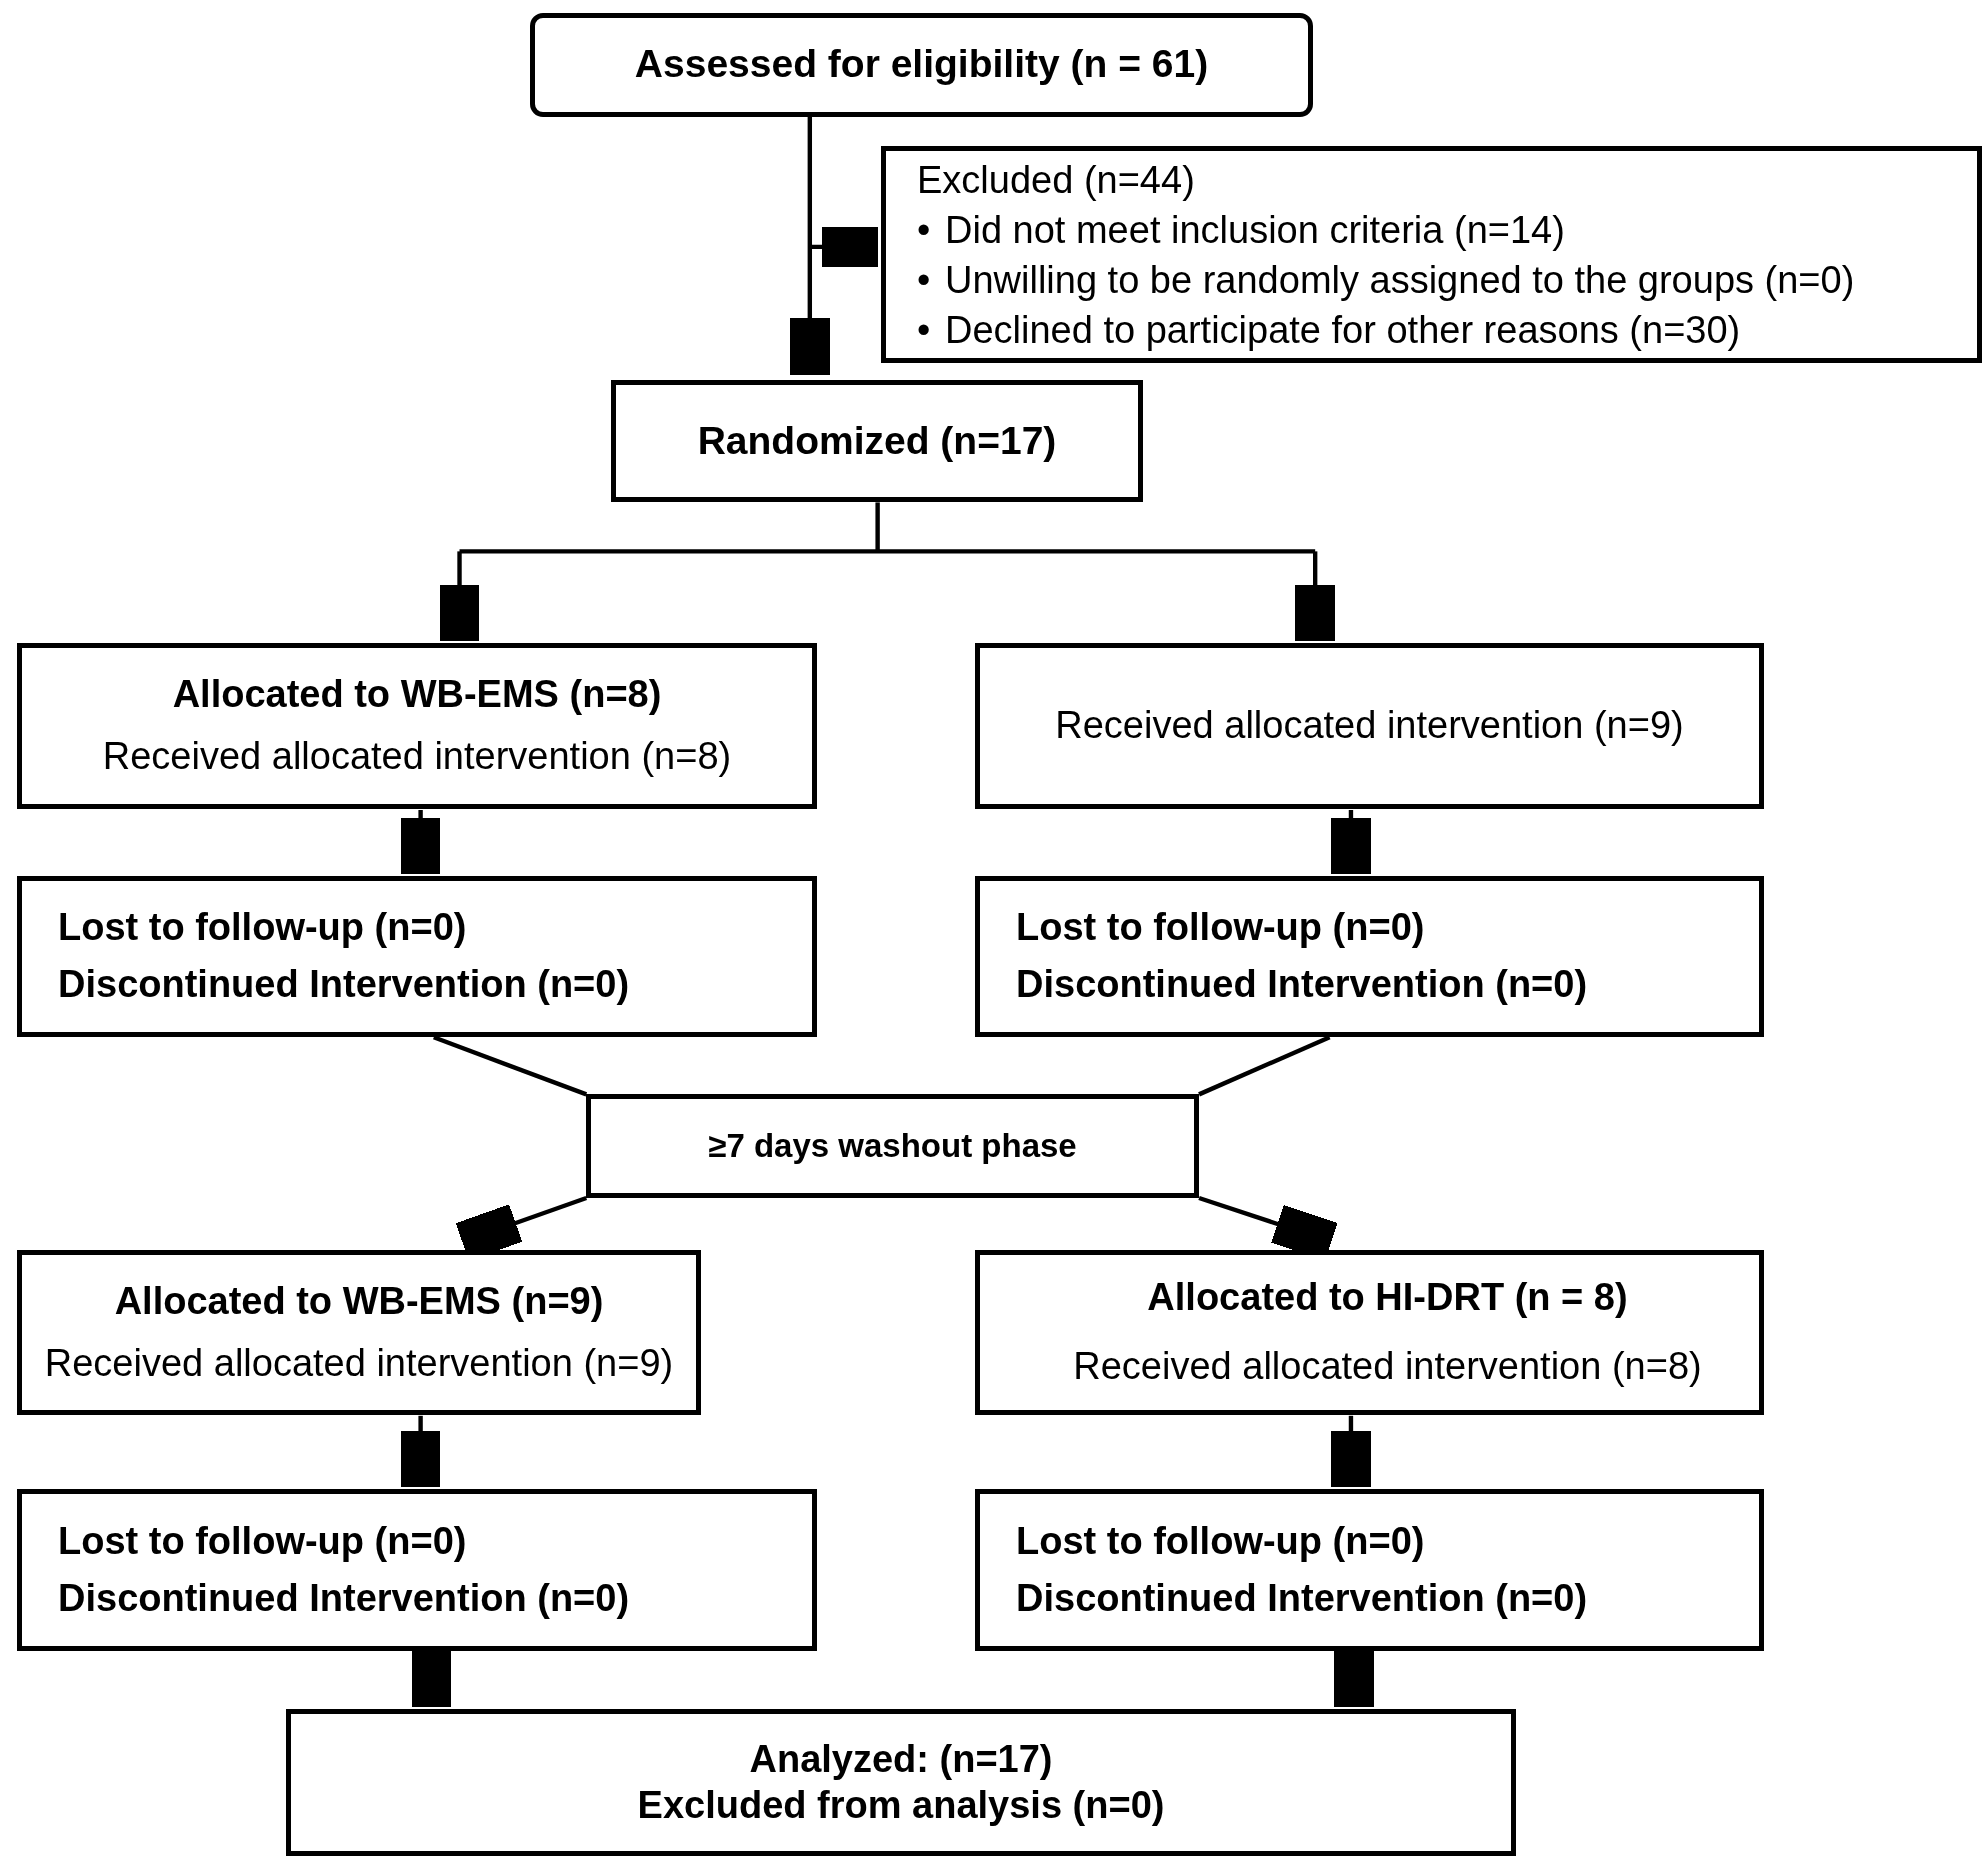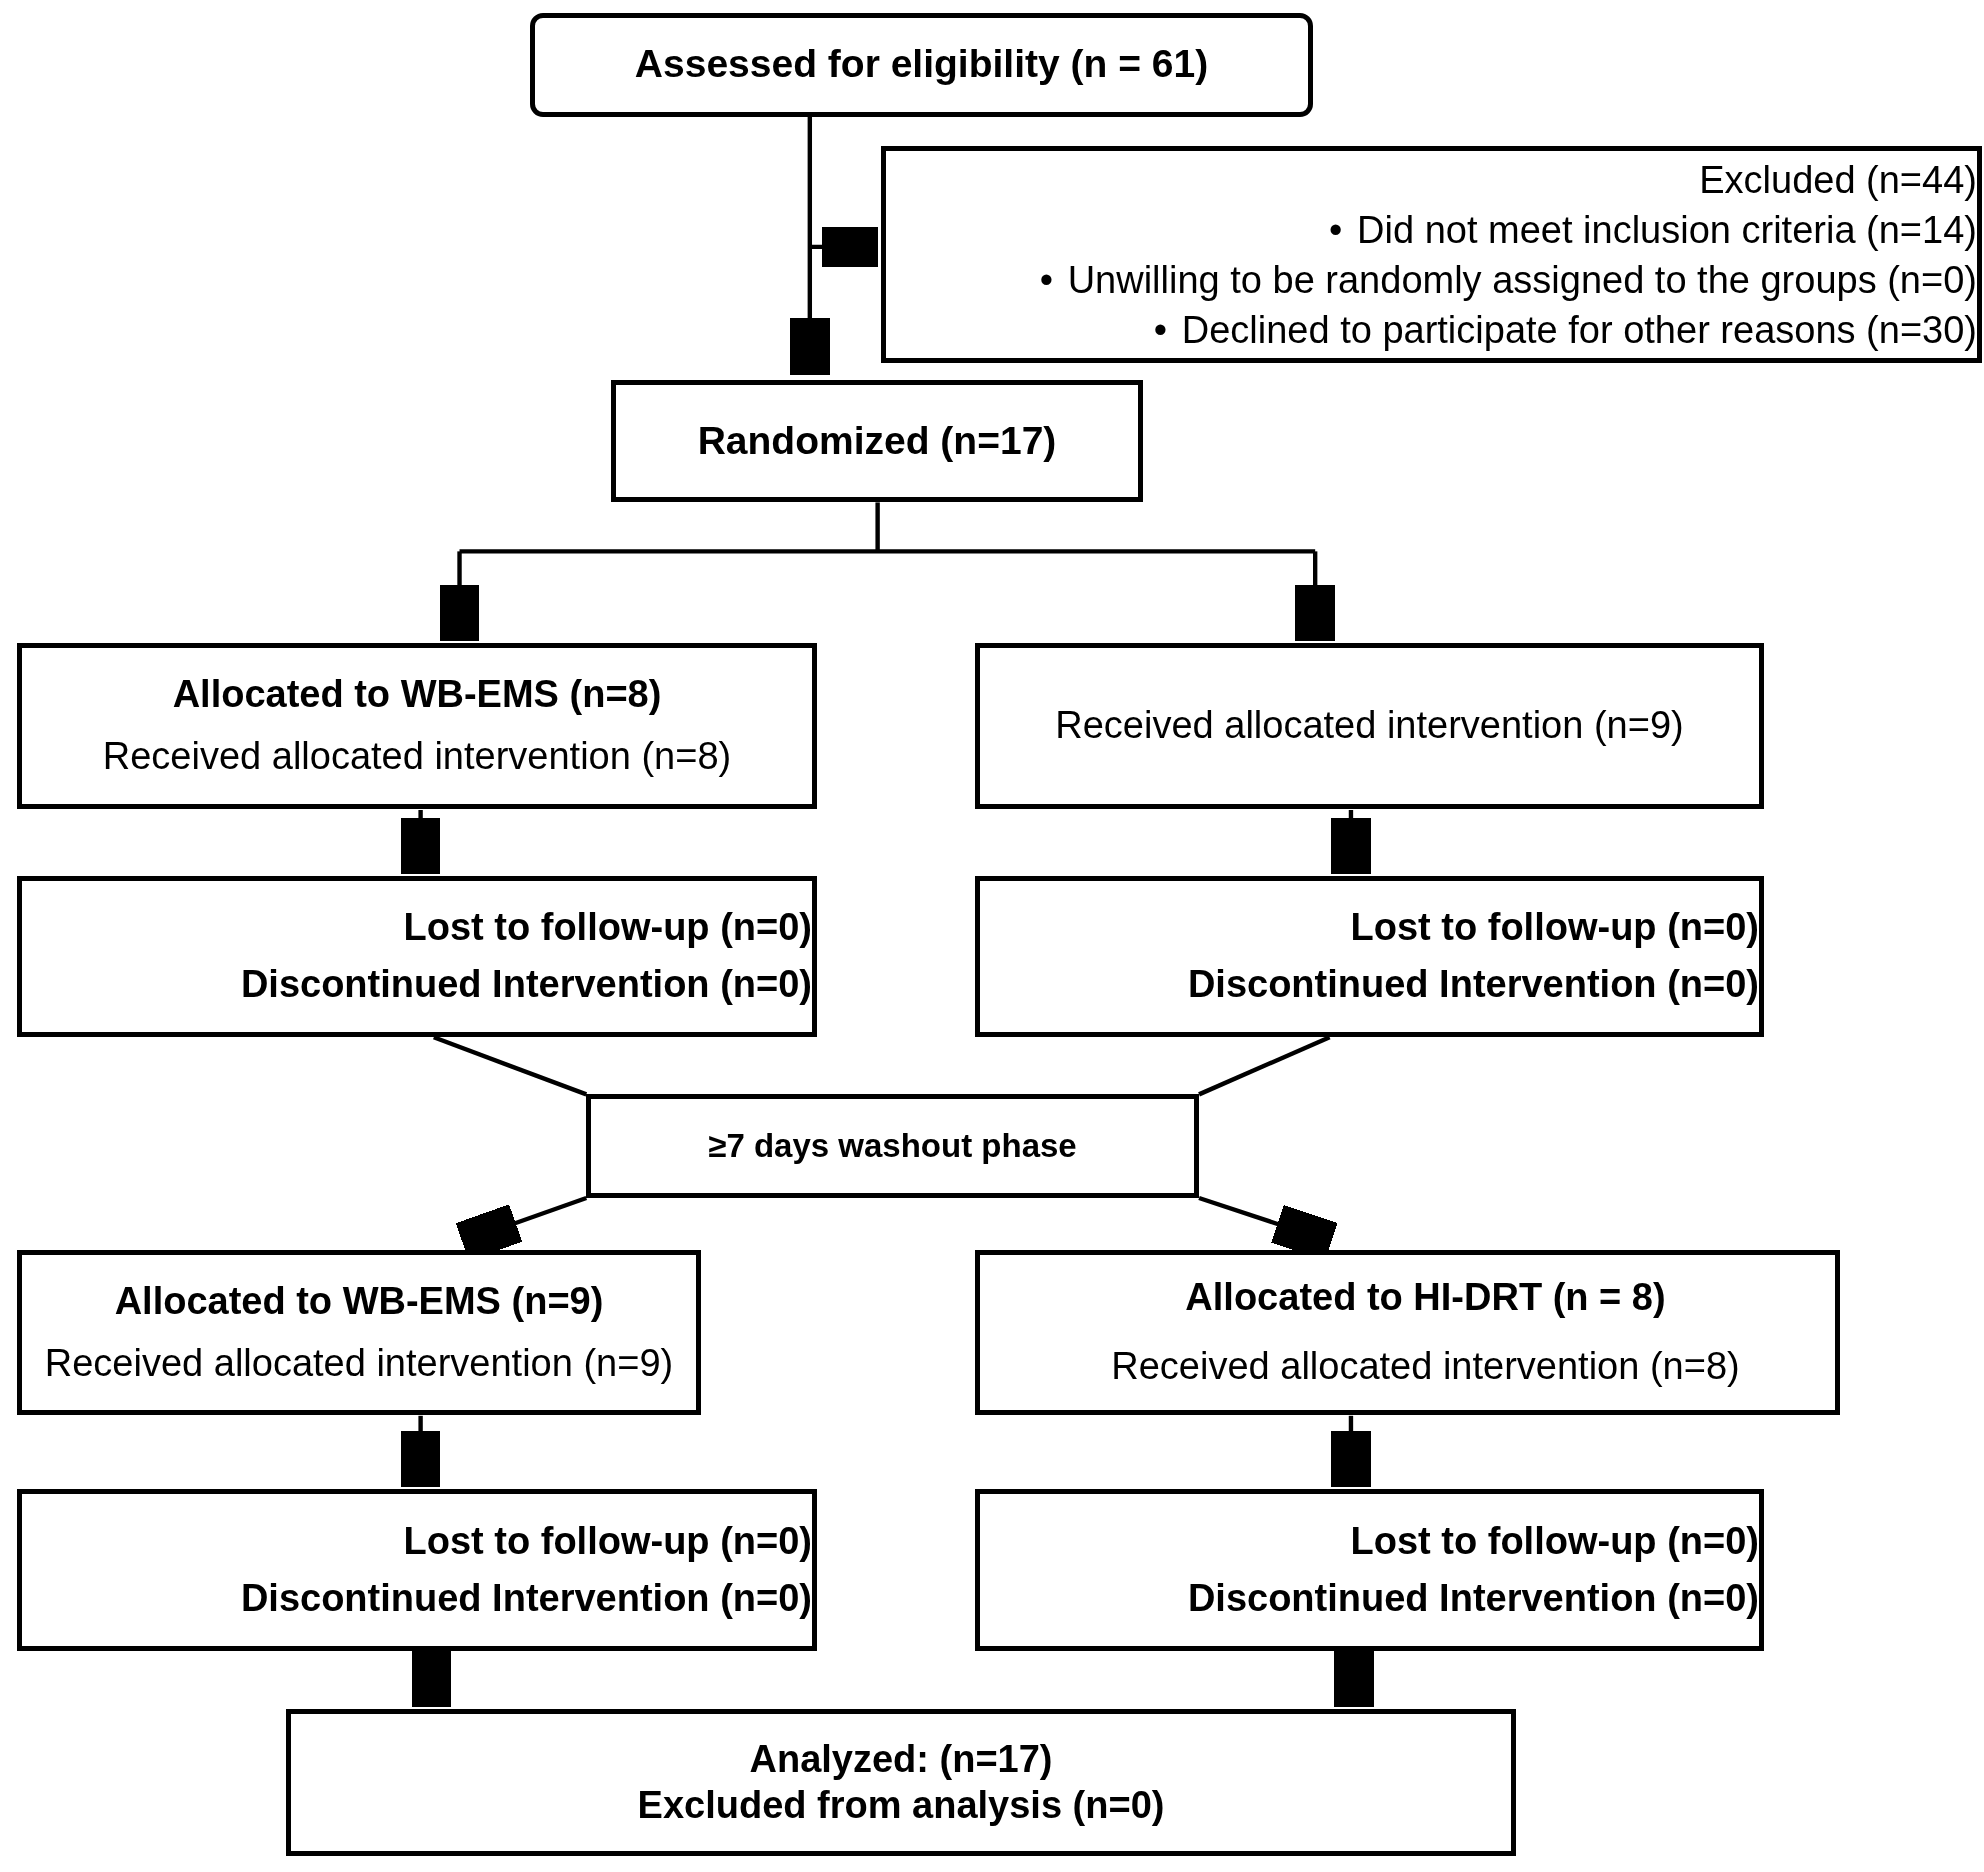--- a/index.html
+++ b/index.html
@@ -17,33 +17,33 @@
     box-sizing:border-box;
     background:#ffffff;
     border:5.6px solid #000000;
     display:flex;
     flex-direction:column;
     justify-content:center;
     font-size:38px;
     line-height:1.2;
   }
   .center{align-items:center;text-align:center;}
-  .leftalign{align-items:flex-end;text-align:left;}
+  .leftalign{align-items:flex-start;text-align:left;}
   .b{font-weight:700;}
   
   #assessed   {left:530px;  top:12.6px;   width:783px; height:104px; font-size:39px;border-radius:13px;}
   #excluded   {left:881px; top:146px;  width:1101px; height:217px; padding-left:31px; line-height:50px;}
   #randomized {left:611px;  top:380px;  width:532px;  height:122px; font-size:39px;}
   #alloc1L    {left:17px;   top:643px; width:800px; height:166px; row-gap:16.3px;}
   #alloc1R    {left:975px; top:643px; width:789px; height:166px; row-gap:16.3px;}
   #lost1L     {left:17px;   top:876px; width:800px; height:161px; padding-left:36px; row-gap:11.3px;}
   #lost1R     {left:975px; top:876px; width:789px; height:161px; padding-left:36px; row-gap:11.3px;}
   #washout    {left:586px;  top:1094px; width:613px;  height:104px; font-size:33px;}
   #alloc2L    {left:17px;   top:1250px; width:684px; height:165px; row-gap:16.3px;}
-  #alloc2R    {left:975px; top:1250px; width:865px; height:165px; row-gap:23px;padding-left:36px;}
+  #alloc2R    {left:975px; top:1250px; width:789px; height:165px; row-gap:23px;padding-left:36px;}
   #lost2L     {left:17px;   top:1489px; width:800px; height:162px; padding-left:36px; row-gap:11.3px;}
   #lost2R     {left:975px; top:1489px; width:789px; height:162px; padding-left:36px; row-gap:11.3px;}
   #analyzed   {left:286px;  top:1709px; width:1230px; height:147px;}
   .bullet-line{display:flex;}
   .bullet-glyph{display:inline-block;width:28px;}
 </style>
 </head>
 <body>
 
 <div class="canvas">

